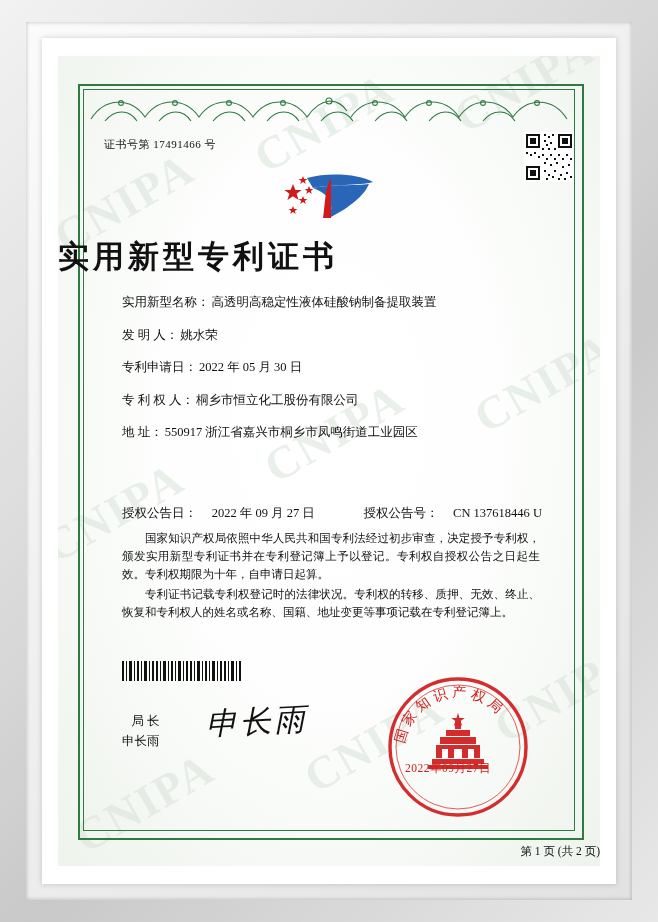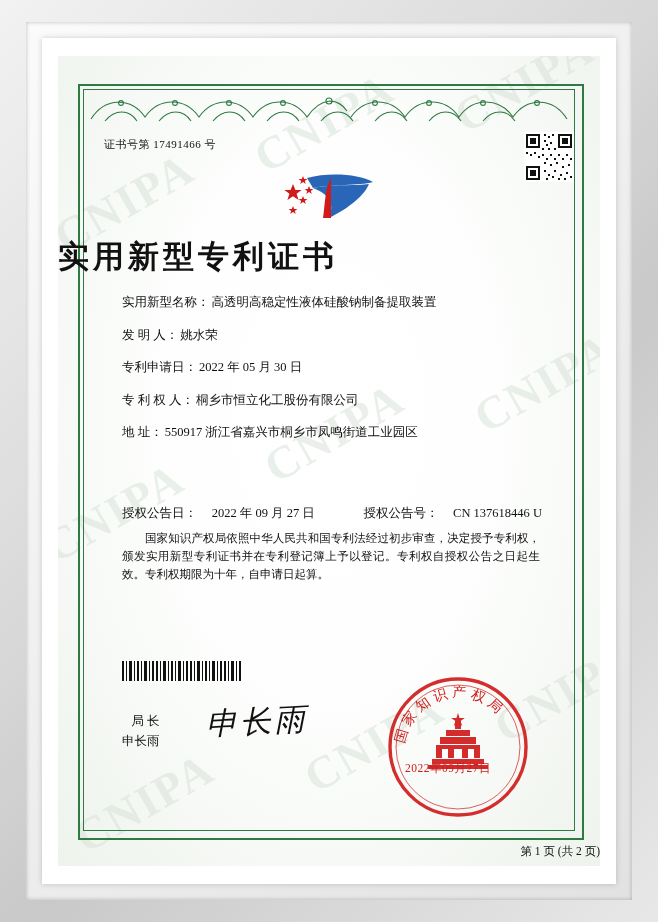--- a/index.html
+++ b/index.html
@@ -272,20 +272,21 @@
       <div class="field two">
         <span class="f-label">授权公告日：</span>
         <span class="f-value">2022 年 09 月 27 日</span>
         <span class="f-label f-right">授权公告号：</span>
         <span class="f-value">CN 137618446 U</span>
       </div>
     </div>
 
     <div id="paras">
       <p>国家知识产权局依照中华人民共和国专利法经过初步审查，决定授予专利权，颁发实用新型专利证书并在专利登记簿上予以登记。专利权自授权公告之日起生效。专利权期限为十年，自申请日起算。</p>
+      <p>专利证书记载专利权登记时的法律状况。专利权的转移、质押、无效、终止、恢复和专利权人的姓名或名称、国籍、地址变更等事项记载在专利登记簿上。</p>
     </div>
 
     <div id="barcode">
       <svg width="120" height="20" viewBox="0 0 120 20">
         <g fill="#111">
           <rect x="0" y="0" width="2" height="20"></rect>
             <rect x="4" y="0" width="1" height="20"></rect>
           <rect x="7" y="0" width="3" height="20"></rect>
             <rect x="12" y="0" width="1" height="20"></rect>
           <rect x="15" y="0" width="2" height="20"></rect>

